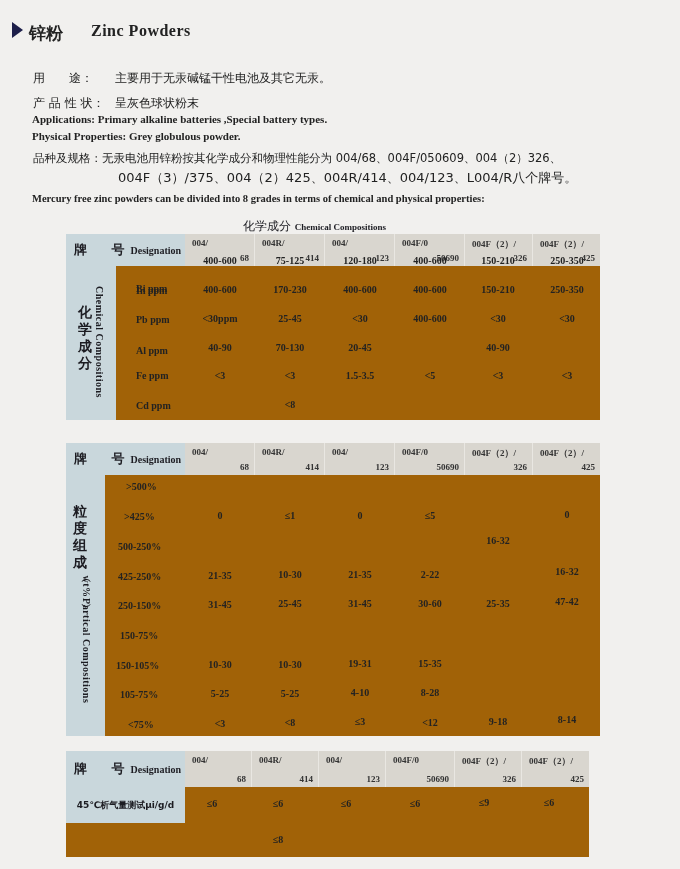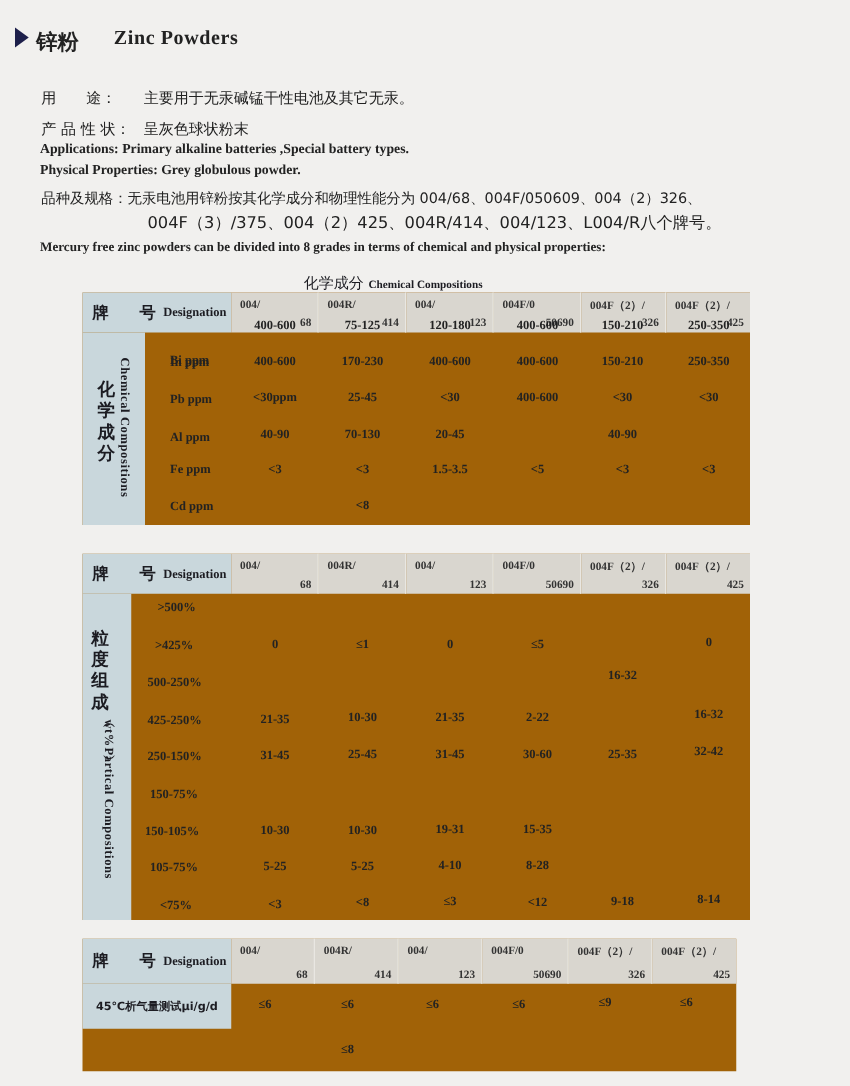--- a/index.html
+++ b/index.html
@@ -224,21 +224,21 @@
     <div class="cell" style="left:324px;top:126px;">2-22</div>
     <div class="cell" style="left:392px;top:126px;"></div>
     <div class="cell" style="left:461px;top:123px;">16-32</div>
   </div>
   <div>
     <div class="cell" style="left:114px;top:156px;">31-45</div>
     <div class="cell" style="left:184px;top:155px;">25-45</div>
     <div class="cell" style="left:254px;top:155px;">31-45</div>
     <div class="cell" style="left:324px;top:155px;">30-60</div>
     <div class="cell" style="left:392px;top:155px;">25-35</div>
-    <div class="cell" style="left:461px;top:153px;">32-42</div>
+    <div class="cell" style="left:461px;top:153px;">47-42</div>
   </div>
   <div>
     <div class="cell" style="left:114px;top:186px;"></div>
   </div>
   <div>
     <div class="cell" style="left:114px;top:216px;">10-30</div>
     <div class="cell" style="left:184px;top:216px;">10-30</div>
     <div class="cell" style="left:254px;top:215px;">19-31</div>
     <div class="cell" style="left:324px;top:215px;">15-35</div>
     <div class="cell" style="left:392px;top:216px;"></div>

